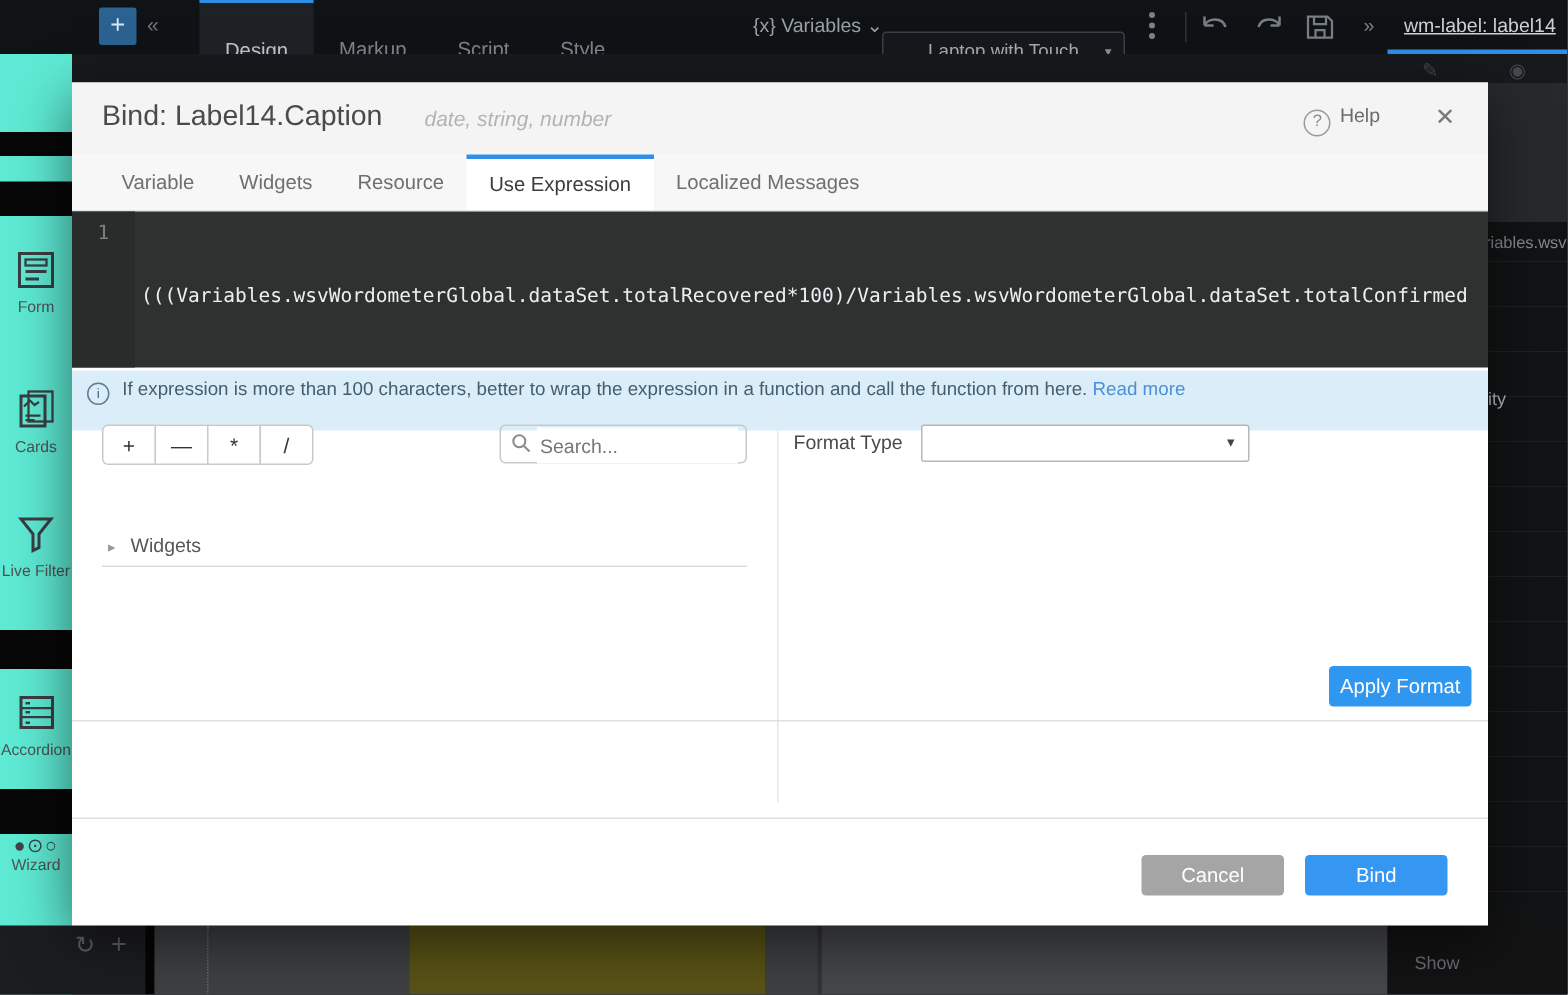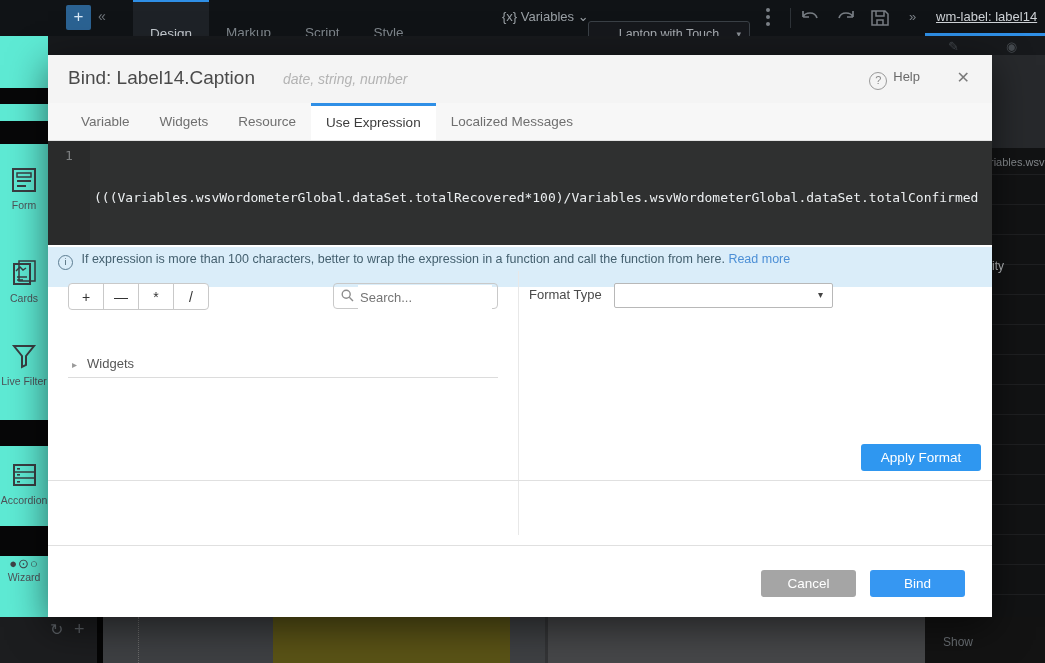--- a/index.html
+++ b/index.html
@@ -97,21 +97,21 @@
   .searchbox svg{position:absolute;left:7px;top:5px;}
   .searchbox input{position:absolute;left:24px;top:1px;width:130px;height:22px;border:none;outline:none;
                    font-size:13px;color:#444;font-family:"Liberation Sans",sans-serif;}
   .treerow{position:absolute;left:20px;width:430px;border-bottom:1px solid #dcdcdc;
            font-size:13px;color:#565656;line-height:24px;cursor:pointer;}
   .treerow .tw{color:#9a9a9a;font-size:10px;margin:0 10px 0 4px;}
   .fmt-label{position:absolute;left:481px;top:16px;font-size:13px;color:#4a4a4a;}
   .fmt-select{position:absolute;left:566px;top:12px;width:219px;height:25px;border:1px solid #b8b8b8;
               border-radius:2px;box-sizing:border-box;cursor:pointer;background:#fff;}
   .fmt-select .car{position:absolute;right:9px;top:5px;font-size:10px;color:#444;}
-  .applybtn{position:absolute;right:11px;top:389px;width:120px;height:27px;background:#2f97f0;color:#fff;
+  .applybtn{position:absolute;right:11px;top:389px;width:95px;height:27px;background:#2f97f0;color:#fff;
             font-size:13.5px;text-align:center;line-height:27px;border-radius:3px;cursor:pointer;}
 
   .m-div1{position:absolute;left:0;top:425px;width:944px;height:1px;background:#e0e0e0;}
   .m-div2{position:absolute;left:0;top:490px;width:944px;height:1px;background:#e0e0e0;}
   .cancelbtn{position:absolute;left:713px;top:515px;width:95px;height:27px;background:#a5a5a5;color:#fff;
              font-size:13.5px;text-align:center;line-height:27px;border-radius:3px;cursor:pointer;}
   .bindbtn{position:absolute;left:822px;top:515px;width:95px;height:27px;background:#3697f2;color:#fff;
            font-size:13.5px;text-align:center;line-height:27px;border-radius:3px;cursor:pointer;}
 </style>
 </head>

